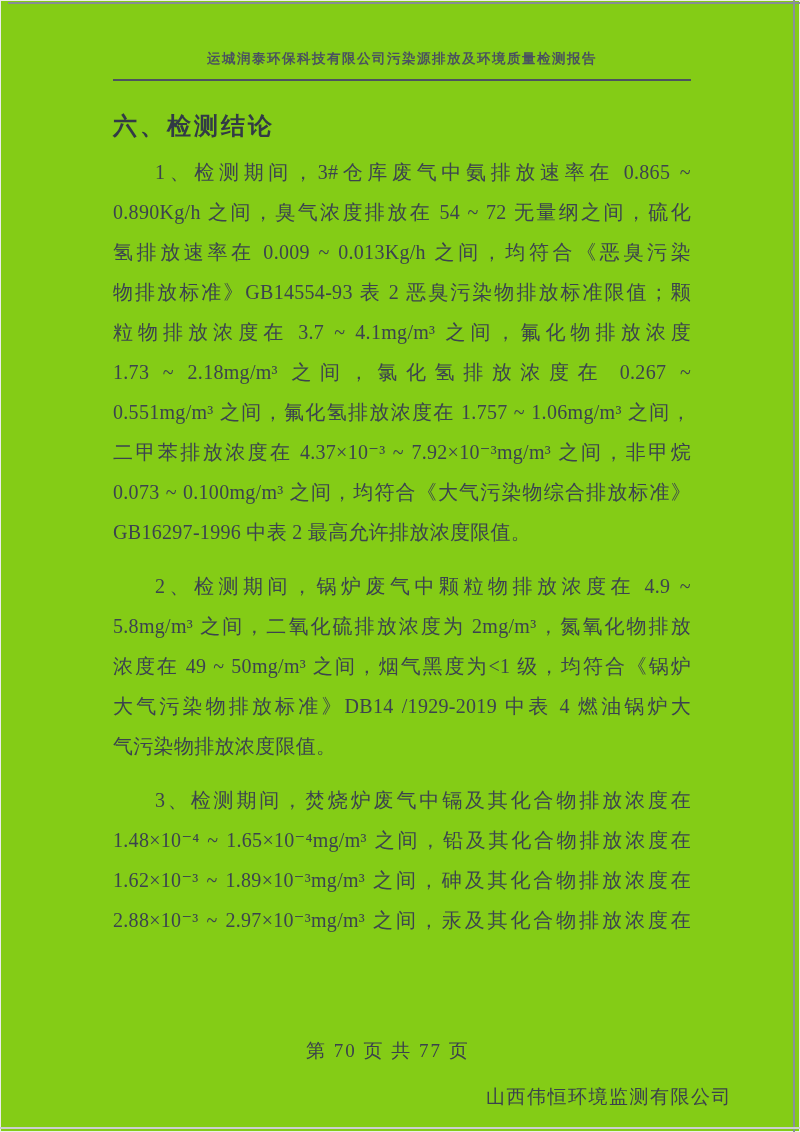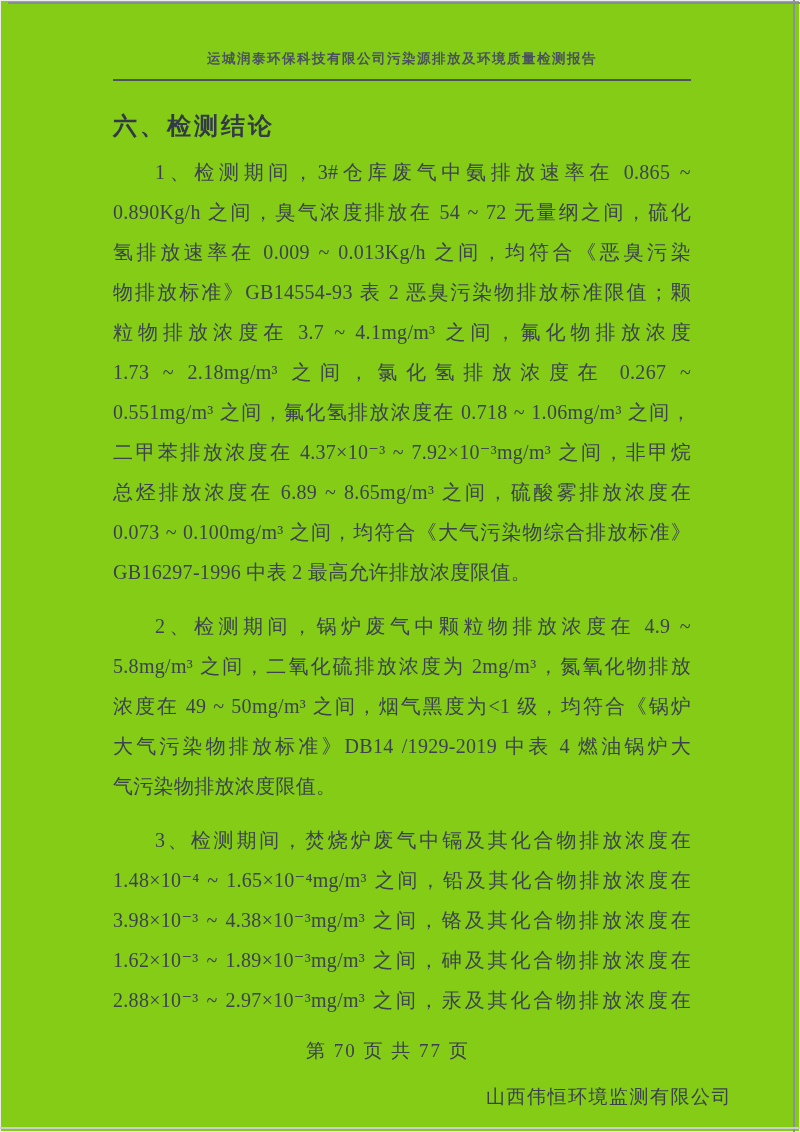--- a/index.html
+++ b/index.html
@@ -93,39 +93,37 @@
   <main class="content">
     <h2 class="heading">六、检测结论</h2>
 
     <section class="para">
       <div class="line indent">1、检测期间，3#仓库废气中氨排放速率在 0.865 ~</div>
       <div class="line">0.890Kg/h 之间，臭气浓度排放在 54 ~ 72 无量纲之间，硫化</div>
       <div class="line">氢排放速率在 0.009 ~ 0.013Kg/h 之间，均符合《恶臭污染</div>
       <div class="line">物排放标准》GB14554-93 表 2 恶臭污染物排放标准限值；颗</div>
       <div class="line">粒物排放浓度在 3.7 ~ 4.1mg/m³ 之间，氟化物排放浓度</div>
       <div class="line">1.73 ~ 2.18mg/m³ 之间，氯化氢排放浓度在 0.267 ~</div>
-      <div class="line">0.551mg/m³ 之间，氟化氢排放浓度在 0.718 ~ 1.06mg/m³ 之间，</div>
+      <div class="line">0.551mg/m³ 之间，氟化氢排放浓度在 1.757 ~ 1.06mg/m³ 之间，</div>
       <div class="line">二甲苯排放浓度在 4.37×10⁻³ ~ 7.92×10⁻³mg/m³ 之间，非甲烷</div>
-      <div class="line">总烃排放浓度在 6.89 ~ 8.65mg/m³ 之间，硫酸雾排放浓度在</div>
       <div class="line">0.073 ~ 0.100mg/m³ 之间，均符合《大气污染物综合排放标准》</div>
       <div class="line last">GB16297-1996 中表 2 最高允许排放浓度限值。</div>
     </section>
 
     <section class="para">
       <div class="line indent">2、检测期间，锅炉废气中颗粒物排放浓度在 4.9 ~</div>
       <div class="line">5.8mg/m³ 之间，二氧化硫排放浓度为 2mg/m³，氮氧化物排放</div>
       <div class="line">浓度在 49 ~ 50mg/m³ 之间，烟气黑度为&lt;1 级，均符合《锅炉</div>
       <div class="line">大气污染物排放标准》DB14 /1929-2019 中表 4 燃油锅炉大</div>
       <div class="line last">气污染物排放浓度限值。</div>
     </section>
 
     <section class="para">
       <div class="line indent">3、检测期间，焚烧炉废气中镉及其化合物排放浓度在</div>
       <div class="line">1.48×10⁻⁴ ~ 1.65×10⁻⁴mg/m³ 之间，铅及其化合物排放浓度在</div>
-      <div class="line">3.98×10⁻³ ~ 4.38×10⁻³mg/m³ 之间，铬及其化合物排放浓度在</div>
       <div class="line">1.62×10⁻³ ~ 1.89×10⁻³mg/m³ 之间，砷及其化合物排放浓度在</div>
       <div class="line">2.88×10⁻³ ~ 2.97×10⁻³mg/m³ 之间，汞及其化合物排放浓度在</div>
     </section>
   </main>
 
   <footer class="footer">
     <span class="page-info">第 70 页 共 77 页</span>
     <span class="company">山西伟恒环境监测有限公司</span>
   </footer>
 

